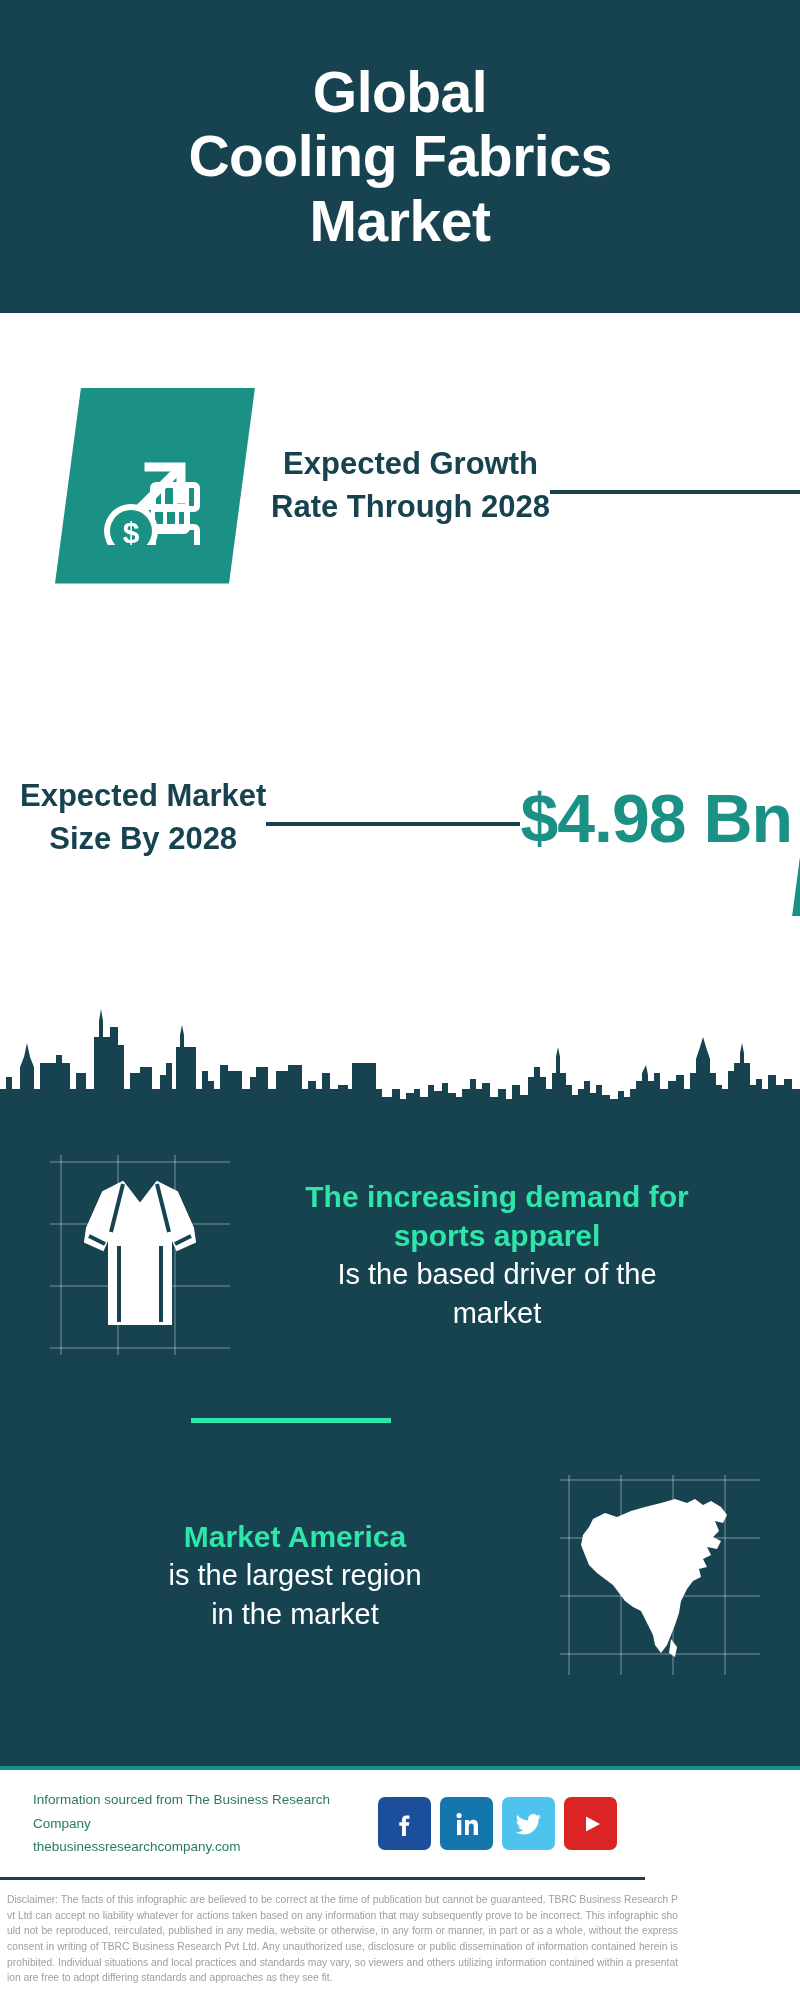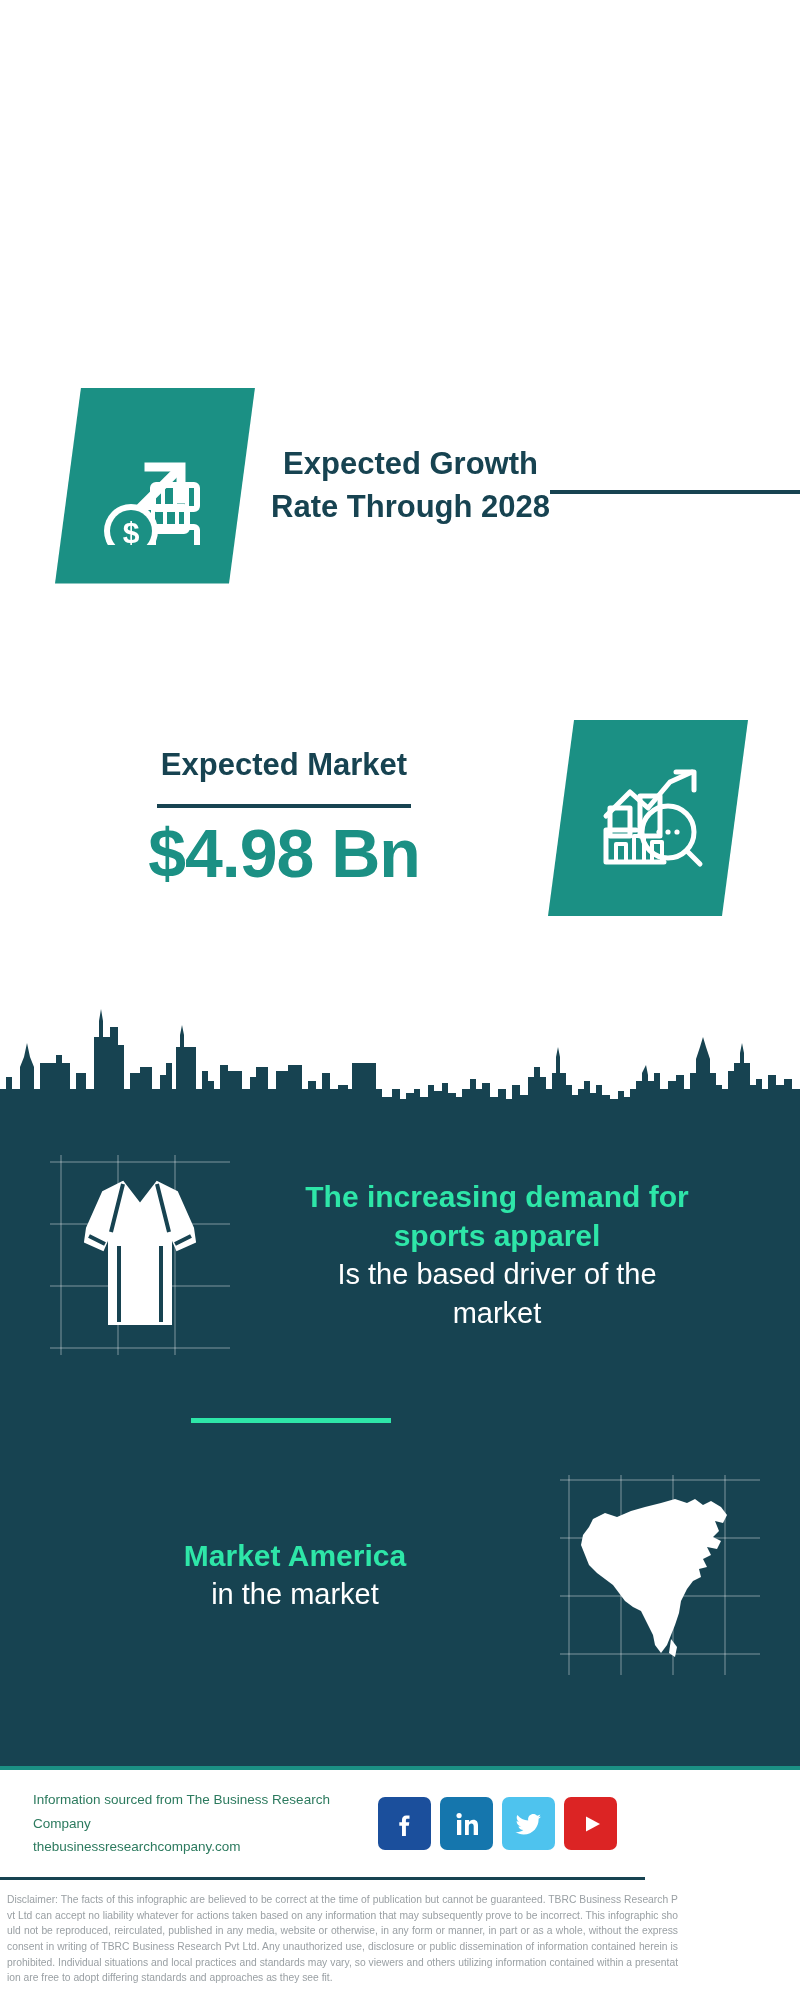--- a/index.html
+++ b/index.html
@@ -92,21 +92,21 @@
   .stat-2 {
     position: absolute;
     left: 0; top: 658px;
     width: 800px; height: 320px;
     display: flex;
     align-items: center;
   }
   .stat-2 .text-wrap {
     flex: 1;
     display: flex;
-    flex-direction: column;
+    flex-direction: row;
     align-items: center;
     margin-left: 20px;
   }
   .stat-2 .badge-wrap { margin-right: 52px; }
 
   
   .dark-panel {
     position: absolute;
     left: 0; top: 1105px;
     width: 800px; height: 661px;
@@ -259,20 +259,27 @@
     line-height: 1.52;
     text-align: justify;
     word-break: break-all;
   }
 </style>
 </head>
 <body>
 
 <div class="page">
 
+  <div class="header">
+    <div class="header-title">
+      <span class="line">Global</span>
+      <span class="line">Cooling Fabrics</span>
+      <span class="line">Market</span>
+    </div>
+  </div>
 
   <div class="stat-1">
     <div class="badge-wrap">
       <div class="para-badge">
         <svg width="128" height="118" viewBox="0 0 128 118" fill="none">
 
           <path d="M26 104 L86 44" stroke="#fff" stroke-width="9" stroke-linecap="square"></path>
           <path d="M58 40 H90 V72" stroke="#fff" stroke-width="9" fill="none" stroke-linecap="square" stroke-linejoin="miter"></path>
 
           <rect x="62" y="58" width="44" height="24" rx="3" stroke="#fff" stroke-width="6" fill="none"></rect>
@@ -294,20 +301,21 @@
       </div>
       <div class="stat-rule"></div>
       <div class="stat-value">10.9%</div>
     </div>
   </div>
 
   <div class="stat-2">
     <div class="text-wrap">
       <div class="stat-label">
         <span class="line">Expected Market</span>
+        <span class="line">Size By 2028</span>
       </div>
       <div class="stat-rule"></div>
       <div class="stat-value">$4.98 Bn</div>
     </div>
     <div class="badge-wrap">
       <div class="para-badge">
         <svg width="128" height="120" viewBox="0 0 128 120" fill="none" stroke="#fff" stroke-width="5" stroke-linecap="round" stroke-linejoin="round">
 
           <path d="M22 58 L46 34 L64 50 L86 24 L108 14" fill="none"></path>
           <path d="M92 14 H110 V32" fill="none" stroke-width="5"></path>
@@ -359,20 +367,21 @@
   </div>
 
   <div class="mid-divider"></div>
 
   <div class="region-row">
     <div class="region-text">
       <span class="hl-green">
         <span class="line">Market America</span>
       </span>
       <span class="hl-white">
+        <span class="line">is the largest region</span>
         <span class="line">in the market</span>
       </span>
     </div>
     <div class="map-box">
       <div class="gridlines"></div>
       <svg width="170" height="180" viewBox="0 0 170 180">
         <path fill="#ffffff" d="M18 34 L30 28 L42 32 L56 26 L70 22 L86 18 L100 14 L112 18 L120 14 L128 20 L136 16
           L146 22 L152 30 L148 38 L140 36 L144 46 L138 52 L146 56 L142 64 L132 62 L136 70 L128 74
           L132 82 L124 84 L126 92 L118 96 L112 104 L106 116 L104 128 L100 140 L96 150 L92 160
           L86 168 L80 160 L78 150 L74 142 L70 134 L66 126 L58 122 L50 116 L44 108 L38 100

